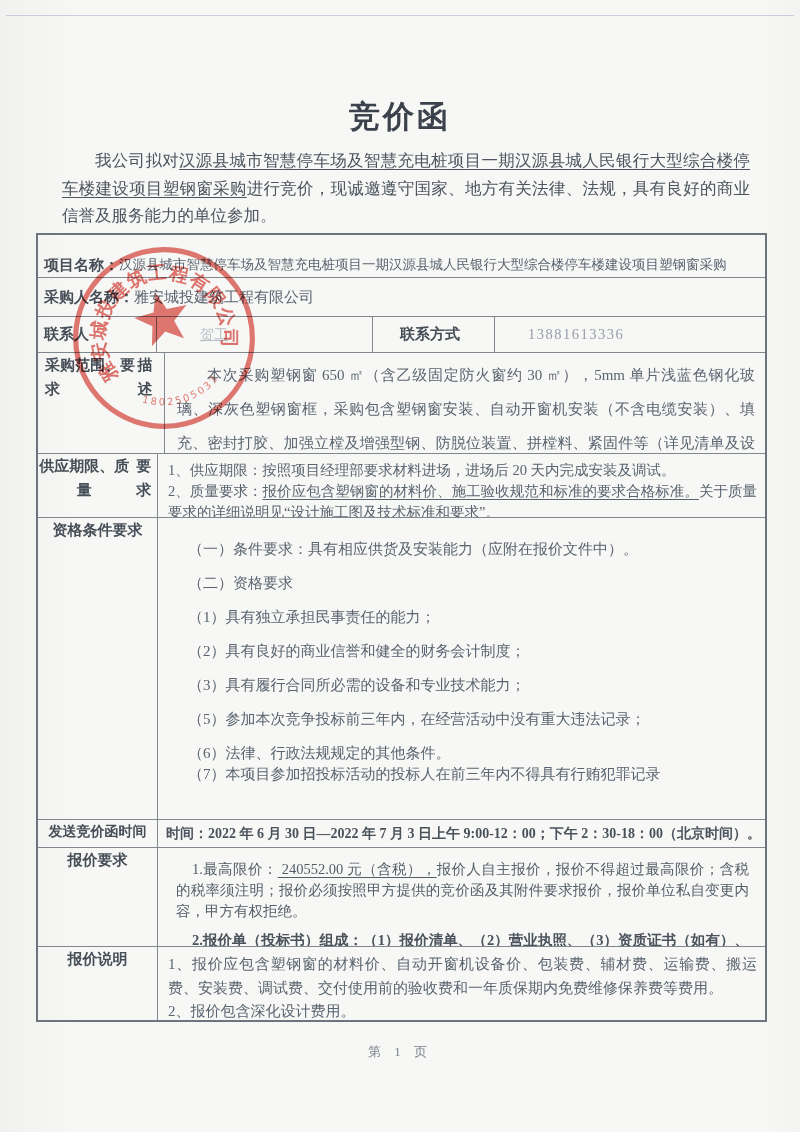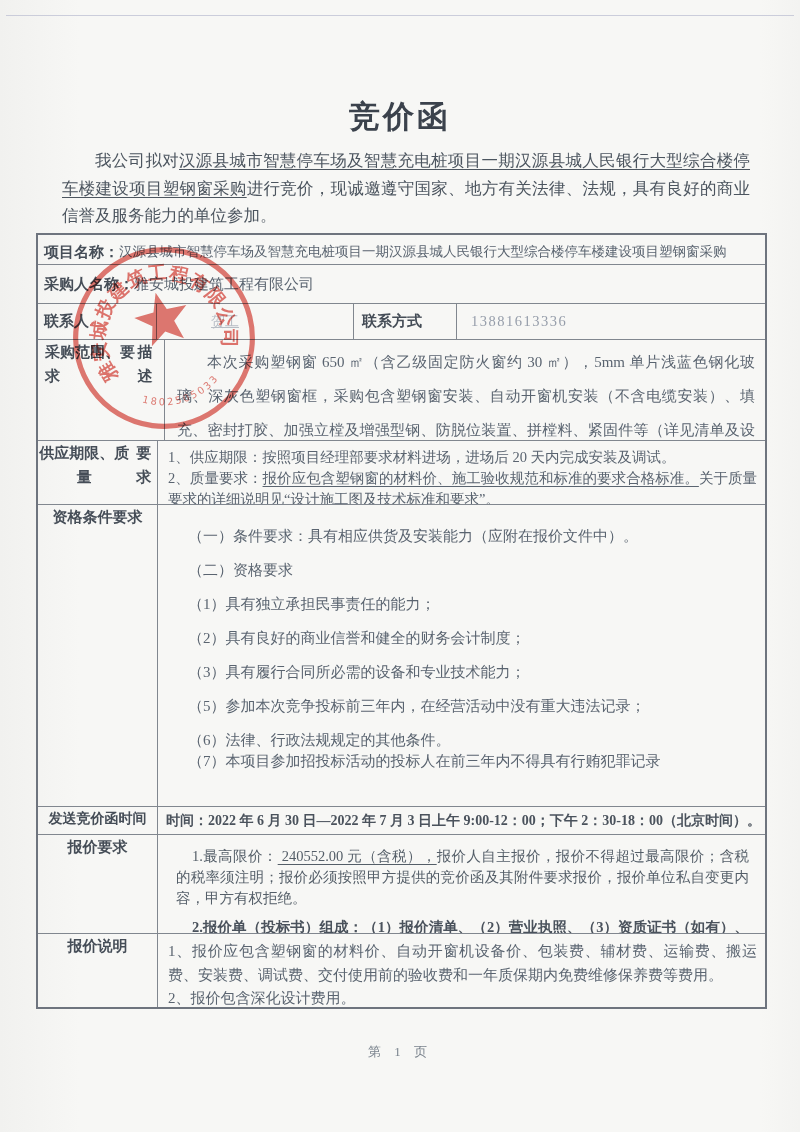--- a/index.html
+++ b/index.html
@@ -19,28 +19,28 @@
   .row{display:flex;box-sizing:border-box;border-bottom:1px solid #81878f;overflow:hidden;}
   .row:last-child{border-bottom:none;}
   .cell{box-sizing:border-box;overflow:hidden;}
   .lbl{font-weight:bold;color:#454d57;}
   .labelcol{width:119px;border-right:1px solid #81878f;flex:none;display:flex;flex-direction:row;justify-content:center;
     font-weight:bold;color:#454d57;font-size:15px;line-height:24px;}
   .labelcol.center{align-items:flex-start;text-align:center;}
   .labelcol.left{padding-left:7px;align-items:flex-start;}
   .content{flex:1;min-width:0;}
   
-  .r-project{height:30px;padding:8px 6px 0 6px;font-size:15px;}
+  .r-project{height:30px;padding:8px 6px 0 6px;font-size:15px;margin-top:13px;}
   .r-project .val{font-size:13.5px;color:#5a6470;}
   .r-purchaser{height:39px;padding:10px 6px 0 6px;font-size:15px;}
   .r-purchaser .val{font-size:15px;color:#5a6470;}
-  .r-contact{height:36px;}
+  .r-contact{height:36px;gap:19px;}
   .r-contact .c1{width:119px;border-right:1px solid #81878f;flex:none;padding:8px 0 0 6px;font-size:15px;}
   .r-contact .c2{width:197px;border-right:1px solid #81878f;flex:none;position:relative;}
-  .r-contact .c2 .ghost-name{position:absolute;left:54px;top:9px;font-size:14px;color:#b7bdc5;text-decoration:underline;}
+  .r-contact .c2 .ghost-name{position:absolute;left:24px;top:9px;font-size:14px;color:#b7bdc5;text-decoration:underline;}
   .r-contact .c3{width:103px;border-right:1px solid #81878f;flex:none;padding:8px 0 0 8px;font-size:15px;}
   .r-contact .c4{flex:1;padding:9px 4px 0 14px;font-size:14.5px;color:#959daa;letter-spacing:1.5px;
     font-family:"Liberation Serif","DejaVu Serif",serif;}
   .r-scope{height:101px;}
   .r-scope .content{padding:5px 10px 0 12px;font-size:15px;line-height:34px;text-indent:2em;text-align:justify;color:#5a6470;}
   .r-supply{height:64px;}
   .r-supply .content{padding:6px 8px 0 10px;font-size:14.5px;line-height:21px;text-align:justify;color:#5a6470;}
   .r-qual{height:302px;}
   .r-qual .content{padding:21px 10px 0 30px;font-size:15px;color:#5a6470;}
   .qual-item{line-height:20px;margin-bottom:14px;}

